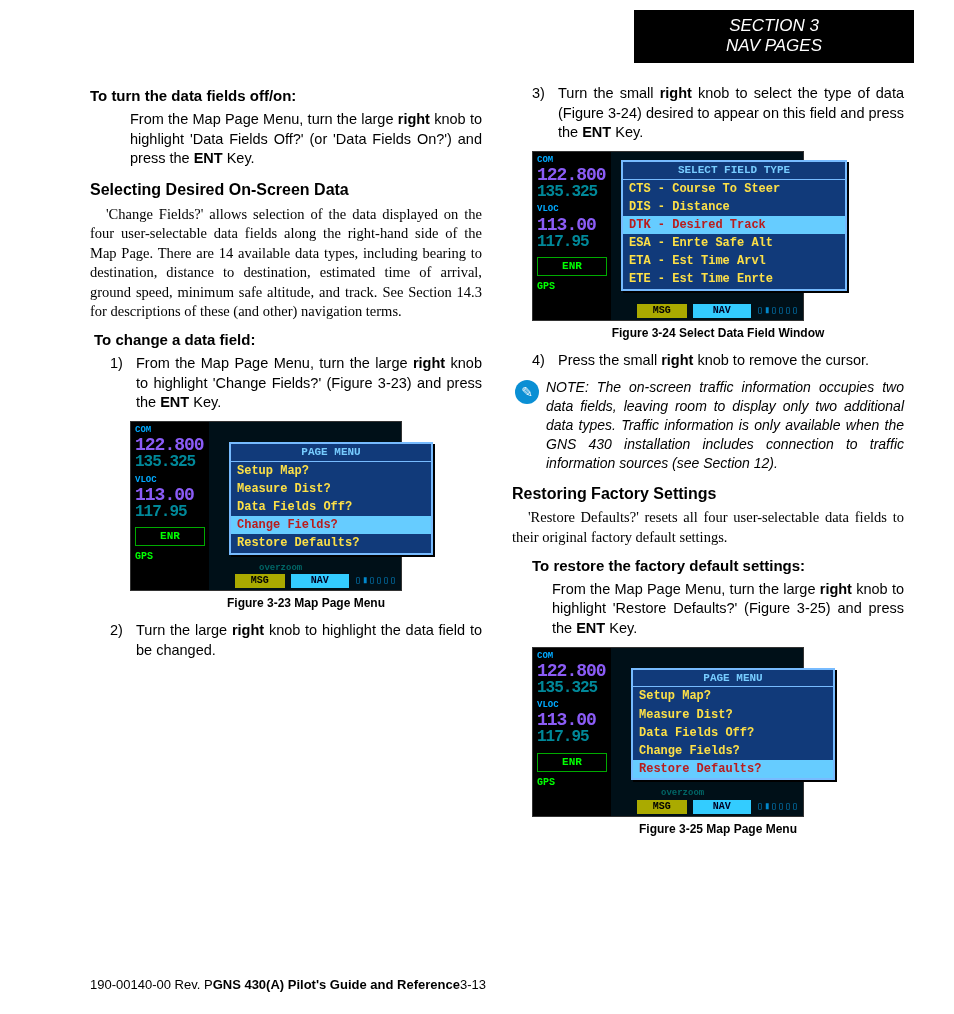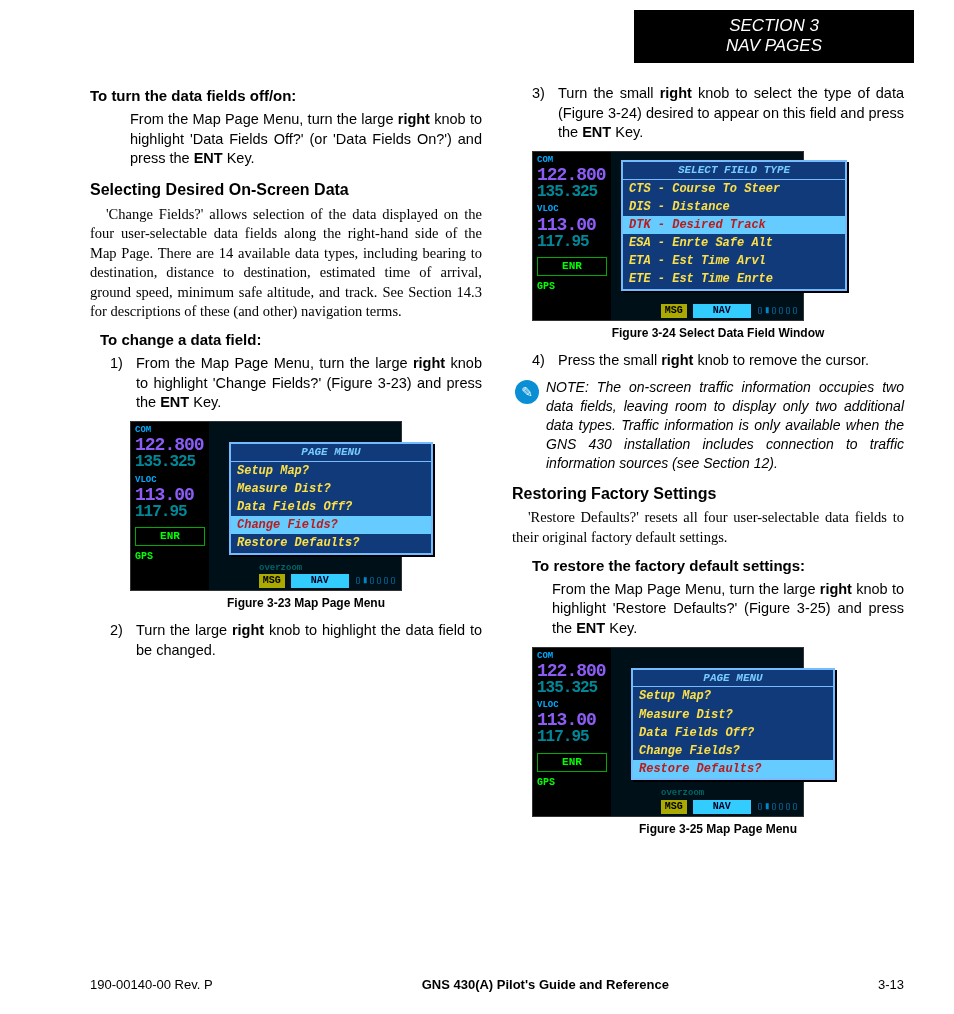--- a/index.html
+++ b/index.html
@@ -116,21 +116,20 @@
     font-size: 14px;
     text-align: justify;
     margin-left:4px;
   }
   .footer {
     position: absolute;
     bottom: 22px;
     left: 90px;
     right: 50px;
     display: flex;
-    justify-content: space-between;
     font-family: Arial, Helvetica, sans-serif;
     font-size: 13px;
     margin-top: 9px;
   }
   .footer .center { font-weight: bold; }
 
   
   .gns {
     width: 272px; height:170px;
     background:#000; position:relative;
@@ -157,39 +156,38 @@
     margin:2px 4px; color:#0f0; font-size:10px;
   }
   .gns-main {
     position:absolute; left:78px; right:0; top:0; bottom:0;
     background:#001018;
   }
   .gns-menu {
     position:absolute; left:20px; top:20px;
     width:200px; background:#113a7a; border:2px solid #7bf;
     box-shadow: 2px 2px 0 #000;
-    font-style: italic;
   }
   .gns-menu-title {
     background:#113a7a; color:#7cf; text-align:center; font-size:11px;
     border-bottom:1px solid #7bf; padding:1px 0;
   }
   .gns-menu-item {
     color:#fde047; font-size:12px; padding:1px 6px;
     white-space:nowrap;
   }
   .gns-menu-item.sel {
     background:#6cf; color:#b91c1c;
   }
   .gns-bottom {
     position:absolute; bottom:2px; left:4px; right:4px;
     display:flex; justify-content:flex-end; gap:6px;
     font-size:10px;
   }
-  .gns-bottom .msg { background:#aa0; color:#000; padding:0 4px;}
+  .gns-bottom .msg { background:#aa0; color:#000; padding:0 16px;}
   .gns-bottom .nav { background:#3cf; color:#002; padding:0 20px;}
   .gns-bottom .bar { color:#08c; letter-spacing:1px;}
   .gns-sub { position:absolute; bottom:16px; left:50px; color:#066; font-size:9px;}
 </style>
 </head>
 <body>
 
 <div class="page">
 
   <div class="header-box">
@@ -200,21 +198,21 @@
   <div class="content">
 
     <div class="h-bold">To turn the data fields off/on:</div>
     <p class="body-indent">
       <span>From the Map Page Menu, turn the large </span><b>right</b><span> knob to highlight 'Data Fields Off?' (or 'Data Fields On?') and press the </span><b>ENT</b><span> Key.</span>
     </p>
 
     <div class="h-section">Selecting Desired On-Screen Data</div>
     <p class="para">'Change Fields?' allows selection of the data displayed on the four user-selectable data fields along the right-hand side of the Map Page.  There are 14 available data types, including bearing to destination, distance to destination, estimated time of arrival, ground speed, minimum safe altitude, and track.  See Section 14.3 for descriptions of these (and other) navigation terms.</p>
 
-    <div class="h-bold" style="margin-left:10px;">To change a data field:</div>
+    <div class="h-bold" style="margin-left:4px;">To change a data field:</div>
 
     <div class="step">
       <div class="step-num">1)</div>
       <div class="step-body">
         <span>From the Map Page Menu, turn the large </span><b>right</b><span> knob to highlight 'Change Fields?' (Figure 3-23) and press the </span><b>ENT</b><span> Key.</span>
       </div>
     </div>
 
     <div class="fig-wrap">
       <div class="gns">

